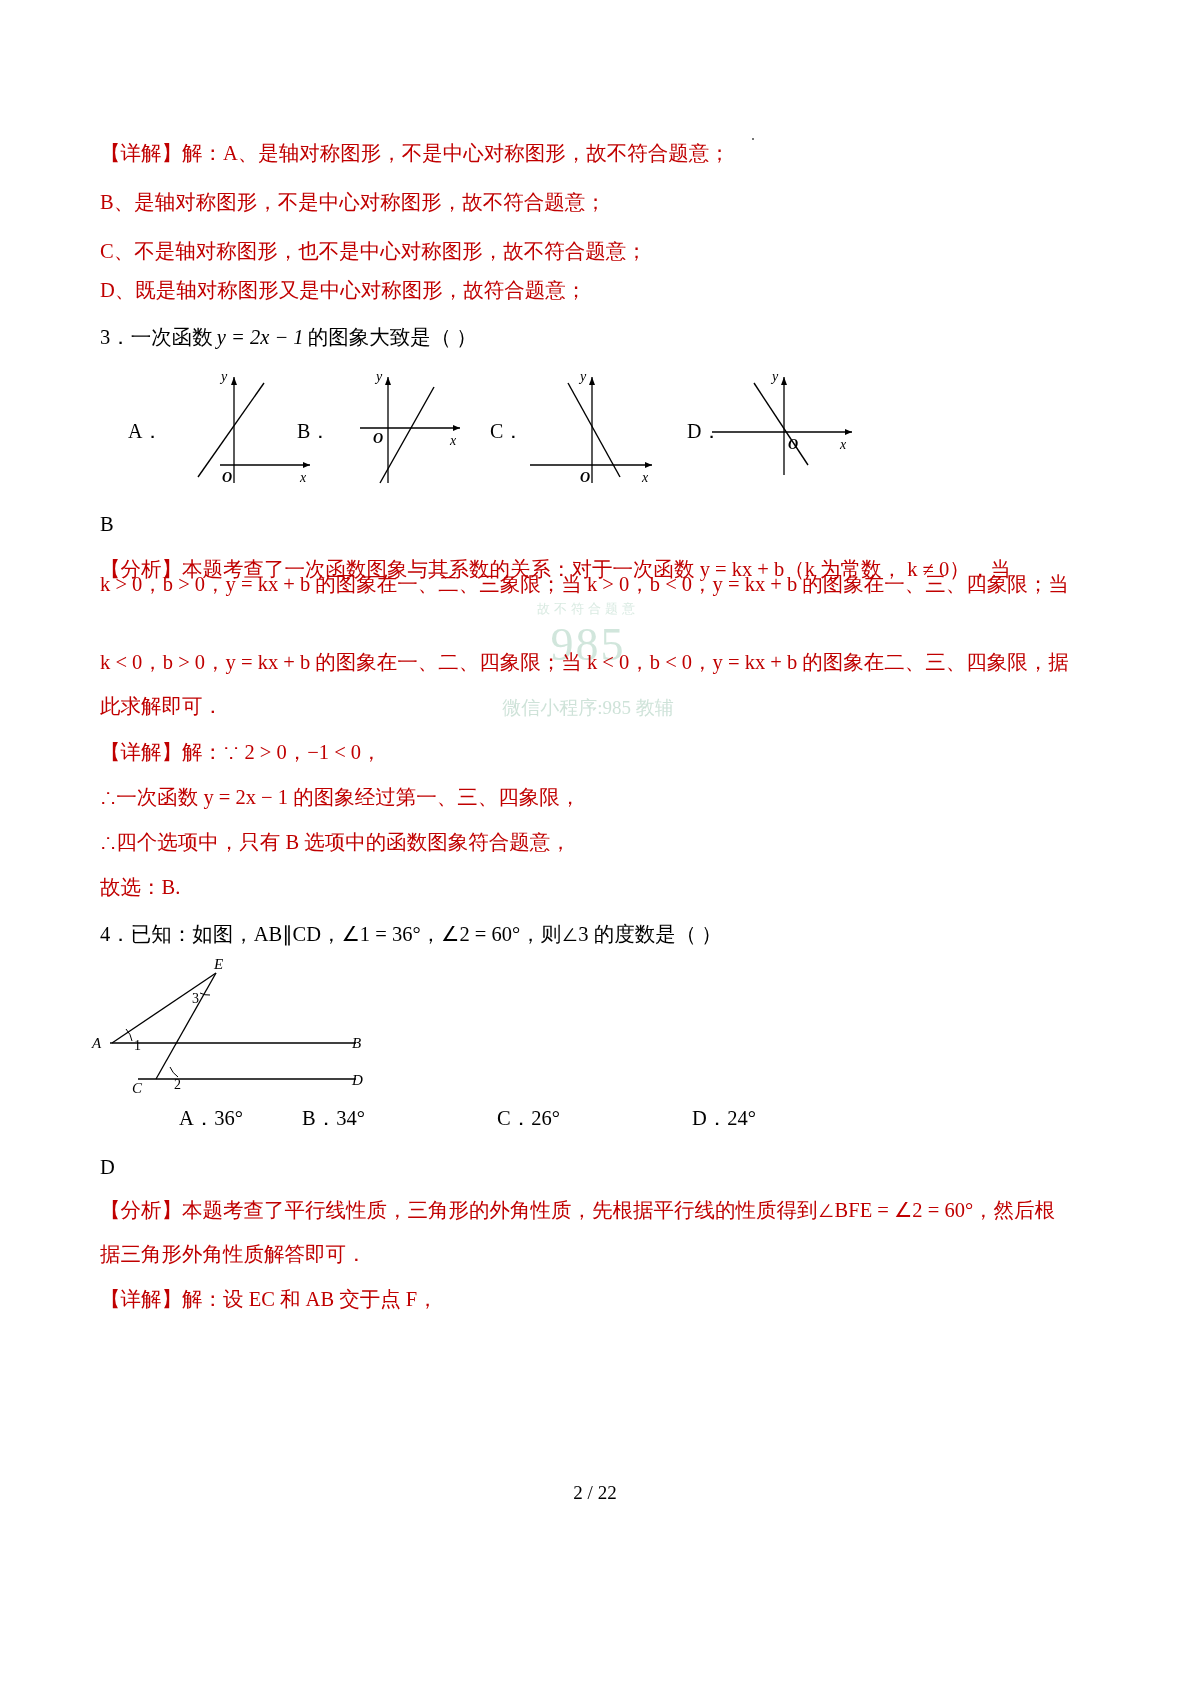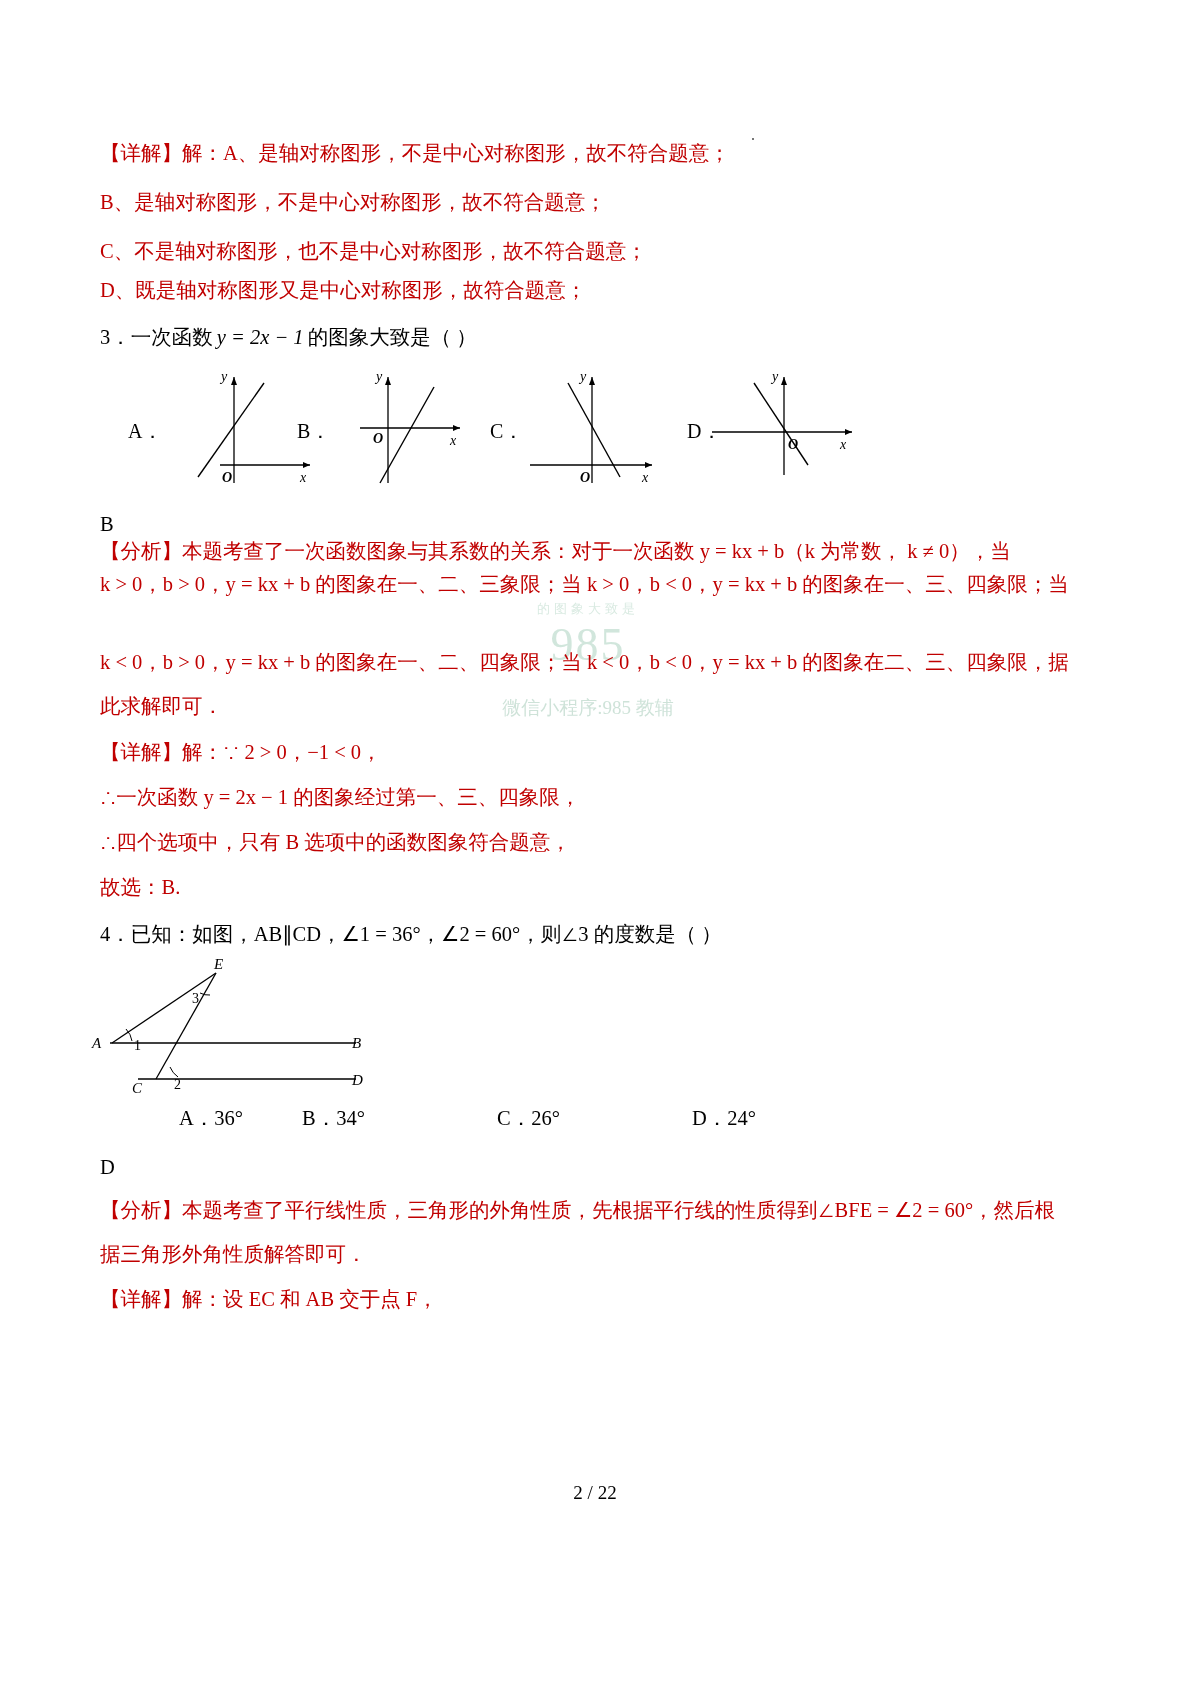--- a/index.html
+++ b/index.html
@@ -84,21 +84,21 @@
   }
 </style>
 </head>
 <body>
 
 <div class="page">
 
   <div class="dot"></div>
 
   <div class="watermark">
-    <div class="wm-top">的图象大致是</div>
+    <div class="wm-top">故不符合题意</div>
     <div class="wm-logo">985</div>
     <div class="wm-text">微信小程序:985 教辅</div>
   </div>
 
   <div class="line red" style="left:100px; top:141px;">【详解】解：A、是轴对称图形，不是中心对称图形，故不符合题意；</div>
   <div class="line red" style="left:100px; top:190px;">B、是轴对称图形，不是中心对称图形，故不符合题意；</div>
   <div class="line red" style="left:100px; top:239px;">C、不是轴对称图形，也不是中心对称图形，故不符合题意；</div>
   <div class="line red" style="left:100px; top:278px;">D、既是轴对称图形又是中心对称图形，故符合题意；</div>
 
   <div class="line" style="left:100px; top:325px;">
@@ -156,21 +156,21 @@
       <polygon points="72,12 69,20 75,20" fill="#000"></polygon>
       <line x1="42" y1="18" x2="96" y2="100" stroke="#000" stroke-width="1.4"></line>
       <text x="76" y="84" font-family="Liberation Serif, serif" font-style="italic" font-size="14" font-weight="bold">O</text>
       <text x="128" y="84" font-family="Liberation Serif, serif" font-style="italic" font-size="14">x</text>
       <text x="60" y="16" font-family="Liberation Serif, serif" font-style="italic" font-size="14">y</text>
     </svg>
   </div>
 
   <div class="line" style="left:100px; top:512px;">B</div>
 
-  <div class="line red" style="left:100px; top:539px;text-align:right;">【分析】本题考查了一次函数图象与其系数的关系：对于一次函数 y = kx + b（k 为常数， k ≠ 0），当</div>
+  <div class="line red" style="left:100px; top:557px;text-align:right;">【分析】本题考查了一次函数图象与其系数的关系：对于一次函数 y = kx + b（k 为常数， k ≠ 0），当</div>
   <div class="line red" style="left:100px; top:572px;">k &gt; 0，b &gt; 0，y = kx + b 的图象在一、二、三象限；当 k &gt; 0，b &lt; 0，y = kx + b 的图象在一、三、四象限；当</div>
   <div class="line red" style="left:100px; top:650px;">k &lt; 0，b &gt; 0，y = kx + b 的图象在一、二、四象限；当 k &lt; 0，b &lt; 0，y = kx + b 的图象在二、三、四象限，据</div>
   <div class="line red" style="left:100px; top:694px;">此求解即可．</div>
 
   <div class="line red" style="left:100px; top:740px;">【详解】解：∵ 2 &gt; 0，−1 &lt; 0，</div>
   <div class="line red" style="left:100px; top:785px;">∴一次函数 y = 2x − 1 的图象经过第一、三、四象限，</div>
   <div class="line red" style="left:100px; top:830px;">∴四个选项中，只有 B 选项中的函数图象符合题意，</div>
   <div class="line red" style="left:100px; top:875px;">故选：B.</div>
 
   <div class="line" style="left:100px; top:922px;">

